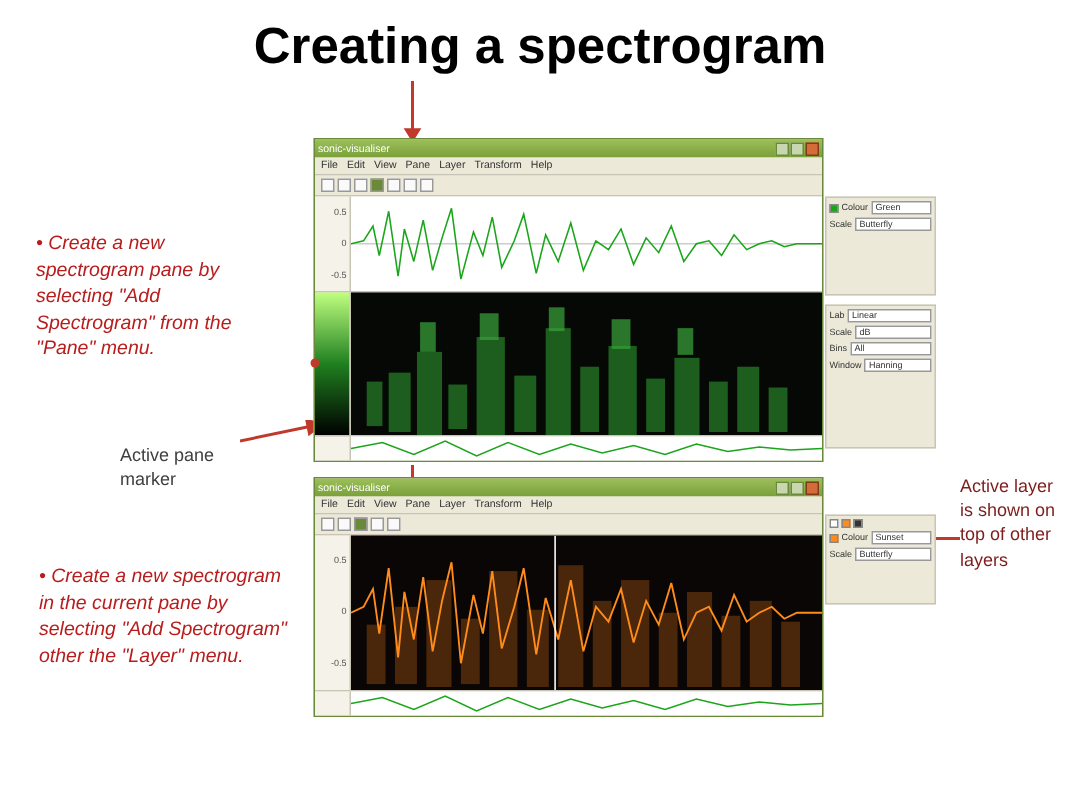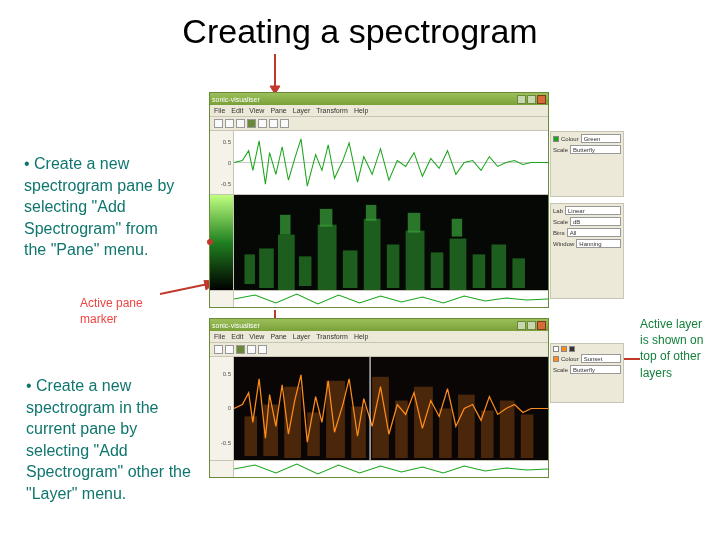--- a/index.html
+++ b/index.html
@@ -11,48 +11,49 @@
     position: relative;
     overflow: hidden;
   }
   .title {
     position: absolute;
     top: 12px;
     left: 0;
     width: 720px;
     text-align: center;
     font-size: 34px;
-    font-weight: 400;
+    font-weight: 700;
     color: #000;
   }
   .bullet {
     position: absolute;
-    font-size: 16px;
+    font-size: 13px;
     line-height: 1.35;
-    color: #0f766e;
+    color: #b91c1c;
     width: 160px;
+    font-style: italic;
   }
   .bullet1 { top: 153px; left: 24px; }
   .label-marker {
     position: absolute;
     top: 296px;
     left: 80px;
     font-size: 12px;
     line-height: 1.3;
-    color: #ef4444;
+    color: #404040;
   }
   .bullet2 { top: 375px; left: 26px; width: 170px; }
   .label-active-layer {
     position: absolute;
     top: 316px;
     left: 640px;
     width: 72px;
     font-size: 12px;
     line-height: 1.35;
-    color: #15803d;
+    color: #7f1d1d;
   }
   
   .win {
     position: absolute;
     border: 1px solid #6a8a3a;
     background: #ece9d8;
     font-size: 8px;
   }
   .win1 { top: 92px; left: 209px; width: 340px; height: 216px; }
   .win2 { top: 318px; left: 209px; width: 340px; height: 160px; }

